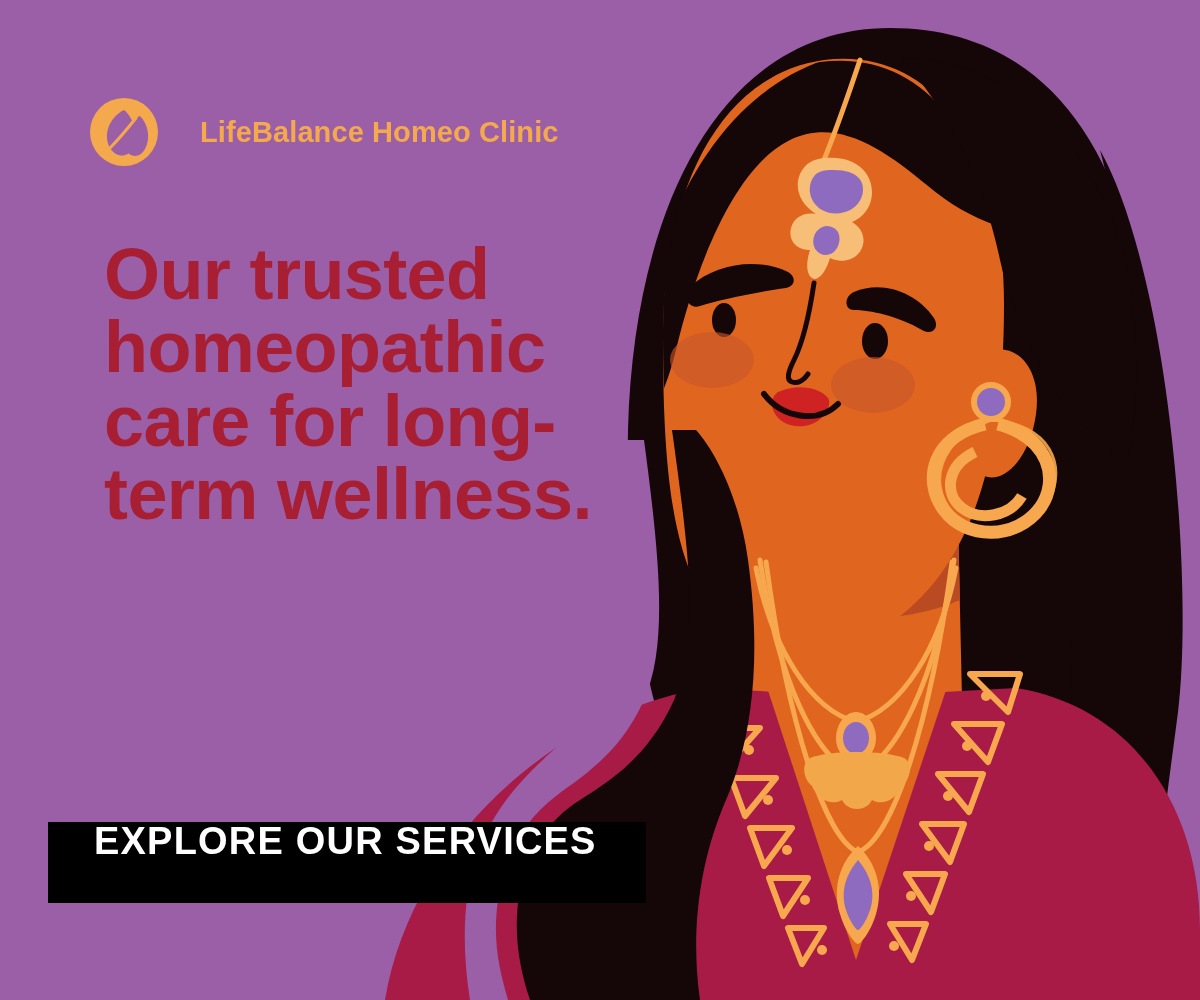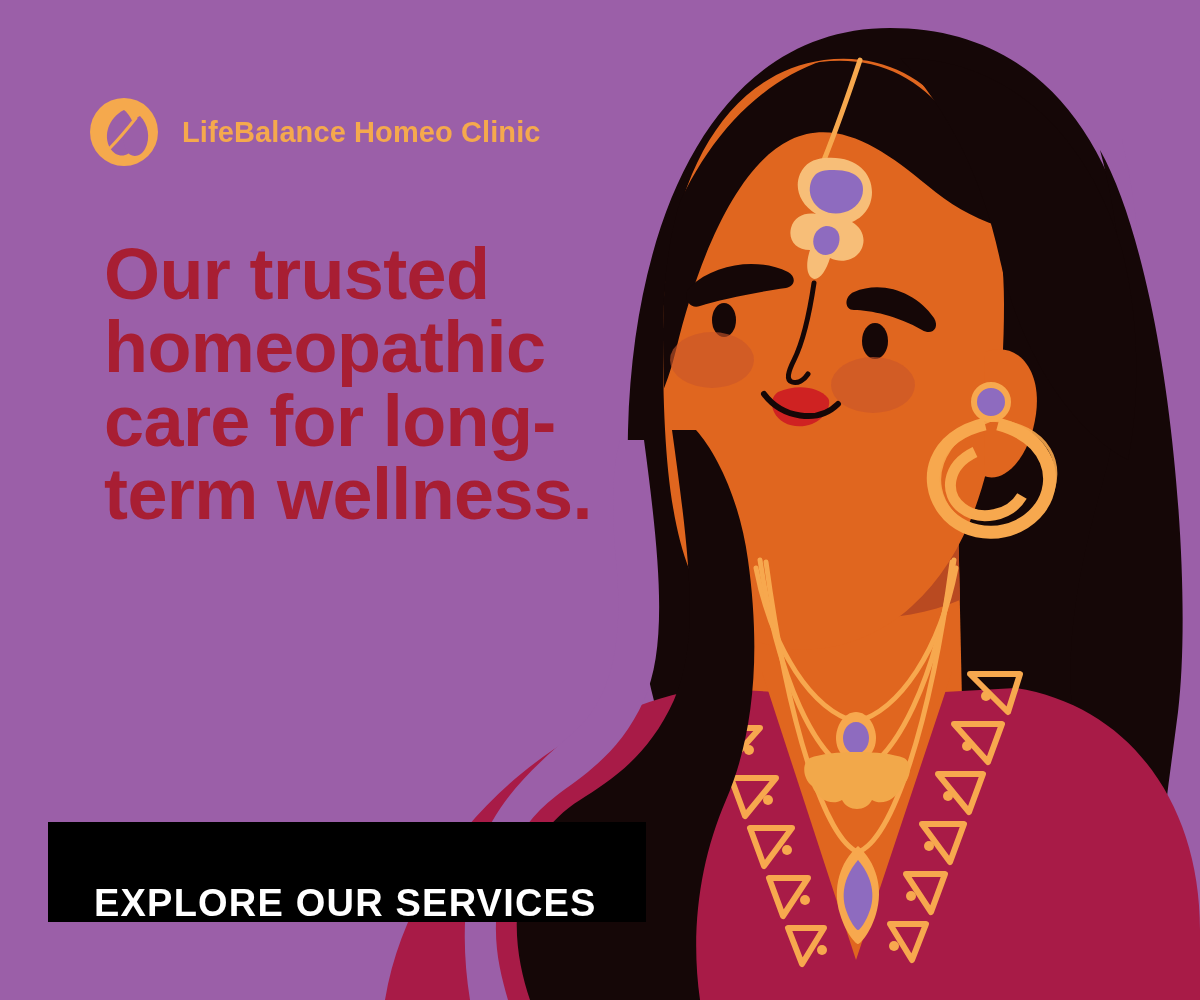--- a/index.html
+++ b/index.html
@@ -31,21 +31,21 @@
     inset: 0;
     z-index: 5;
   }
 
   .brand-row {
     position: absolute;
     left: 88px;
     top: 96px;
     display: flex;
     align-items: center;
-    gap: 22px;
+    gap: 40px;
   }
   .brand-logo {
     width: 72px;
     height: 72px;
     flex: 0 0 auto;
     display: block;
   }
   .brand-name {
     font-size: 29px;
     font-weight: bold;
@@ -66,26 +66,26 @@
     line-height: 1.02;
     color: #A81E33;
     letter-spacing: -0.6px;
   }
 
   .cta-button {
     position: absolute;
     left: 48px;
     top: 822px;
     width: 598px;
-    height: 100px;
+    height: 81px;
     background: #000000;
     border: none;
     padding: 0;
     display: flex;
-    align-items: flex-end;
+    align-items: flex-start;
     cursor: pointer;
   }
   .cta-label {
     color: #FFFFFF;
     font-size: 38px;
     font-weight: bold;
     letter-spacing: 1.2px;
     margin-left: 46px;
     white-space: nowrap;
     line-height: 1;

